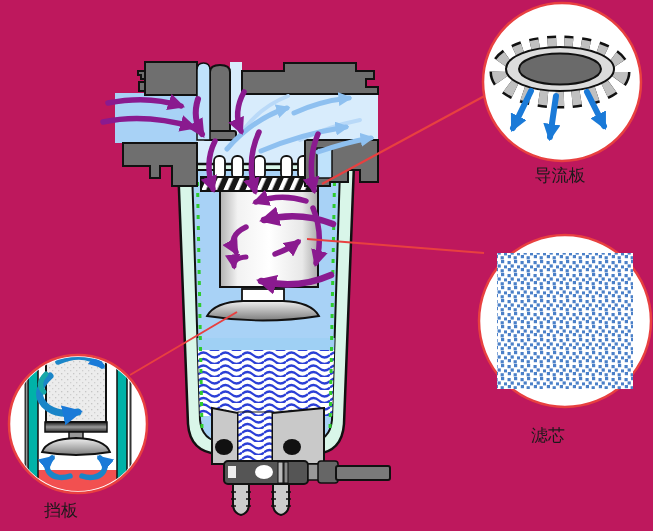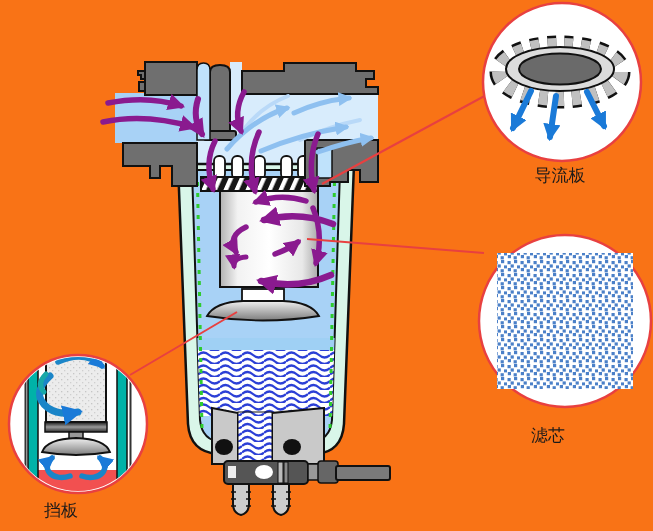--- a/index.html
+++ b/index.html
@@ -1,16 +1,16 @@
 <!DOCTYPE html>
 <html><head>
 <meta charset="utf-8">
 <style>
   html,body{margin:0;padding:0;background:#ffffff;}
-  #stage{position:relative;width:653px;height:531px;background:#f97316;overflow:hidden;
+  #stage{position:relative;width:653px;height:531px;background:#be185d;overflow:hidden;
          font-family:"Liberation Sans", sans-serif;}
   svg{display:block;}
   text.callout-label{font-family:"Liberation Sans", sans-serif;font-size:17px;fill:#1a1a1a;}
 </style>
 </head>
 <body>
 
 <div id="stage">
 <svg width="653" height="531" viewBox="0 0 653 531">
   <defs>

